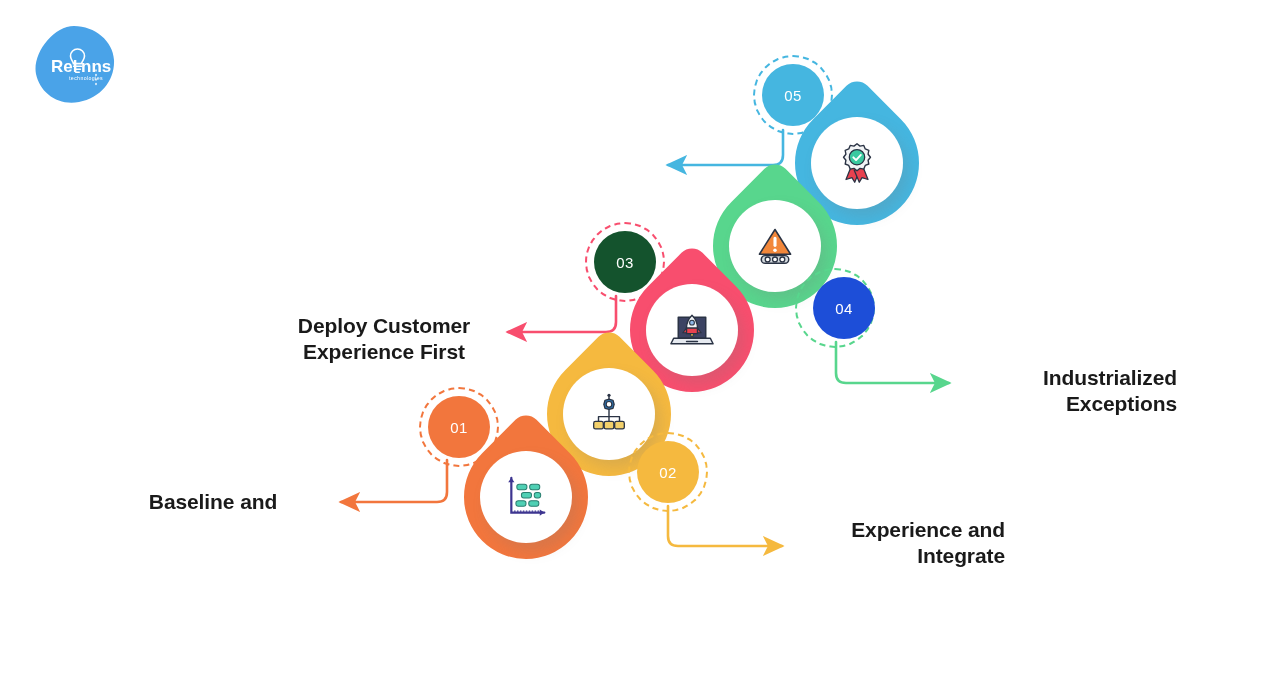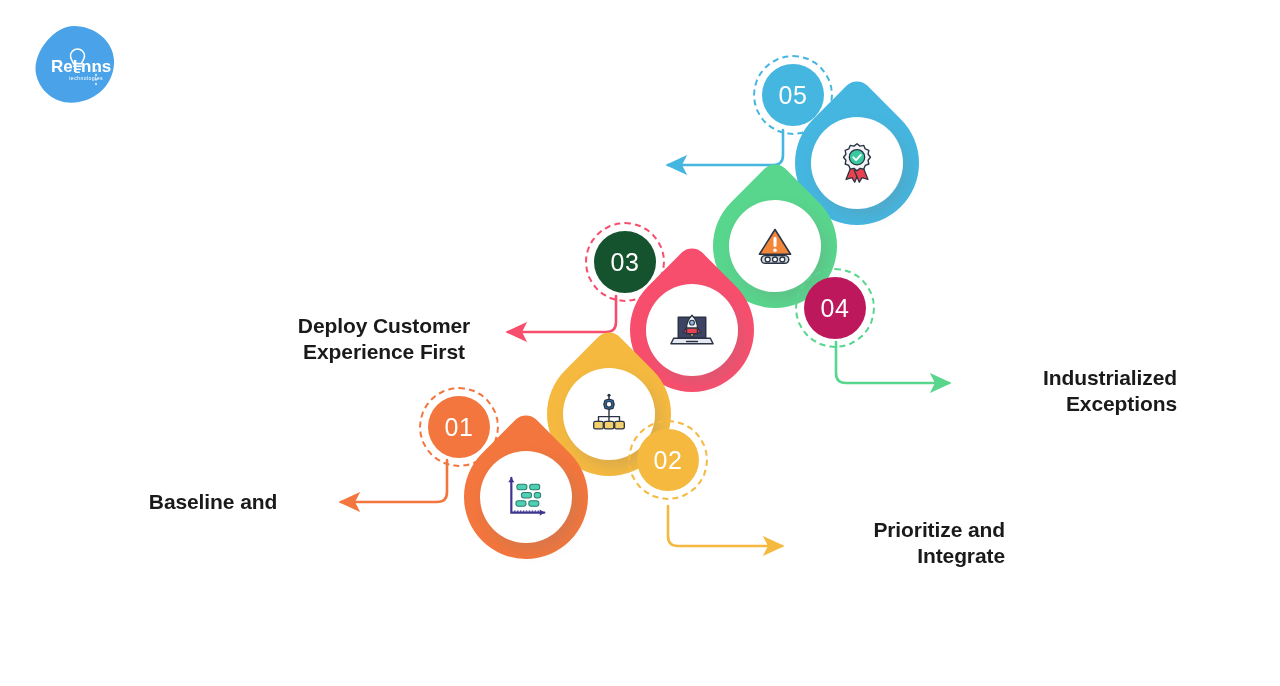--- a/index.html
+++ b/index.html
@@ -41,21 +41,21 @@
     position:absolute;left:0;top:0;
     border-radius:50%;
     border:2px dashed;
     box-sizing:border-box;
   }
   .badge{
     position:absolute;
     border-radius:50%;
     display:flex;align-items:center;justify-content:center;
     color:#ffffff;
-    font-size:25px;
+    font-size:15px;
     letter-spacing:0.5px;
   }
 
   
   .label{
     position:absolute;
     color:#1a1a1a;
     font-size:21px;
     font-weight:bold;
     line-height:1.26;
@@ -196,29 +196,29 @@
     </div>
   </div>
 
   <div class="badge-wrap" style="left:753px;top:55px;width:80px;height:80px;">
     <div class="badge-dash" style="width:80px;height:80px;border-color:#45B6E0;"></div>
     <div class="badge" style="left:9px;top:9px;width:62px;height:62px;background:#45B6E0;">05</div>
   </div>
 
   <div class="badge-wrap" style="left:795px;top:268px;width:80px;height:80px;">
     <div class="badge-dash" style="width:80px;height:80px;border-color:#58D68D;"></div>
-    <div class="badge" style="left:9px;top:9px;width:62px;height:62px;background:#be185d;">04</div>
+    <div class="badge" style="left:18px;top:9px;width:62px;height:62px;background:#1d4ed8;">04</div>
   </div>
 
   <div class="badge-wrap" style="left:585px;top:222px;width:80px;height:80px;">
     <div class="badge-dash" style="width:80px;height:80px;border-color:#F84E6E;"></div>
     <div class="badge" style="left:9px;top:9px;width:62px;height:62px;background:#14532d;">03</div>
   </div>
 
-  <div class="badge-wrap" style="left:628px;top:420px;width:80px;height:80px;">
+  <div class="badge-wrap" style="left:628px;top:432px;width:80px;height:80px;">
     <div class="badge-dash" style="width:80px;height:80px;border-color:#F5B93F;"></div>
     <div class="badge" style="left:9px;top:9px;width:62px;height:62px;background:#F5B93F;">02</div>
   </div>
 
   <div class="badge-wrap" style="left:419px;top:387px;width:80px;height:80px;">
     <div class="badge-dash" style="width:80px;height:80px;border-color:#F2763D;"></div>
     <div class="badge" style="left:9px;top:9px;width:62px;height:62px;background:#F2763D;">01</div>
   </div>
 
 
@@ -226,21 +226,21 @@
     <div>Industrialized</div>
     <div>Exceptions</div>
   </div>
 
   <div class="label left" style="left:278px;top:313px;width:212px;">
     <div>Deploy Customer</div>
     <div>Experience First</div>
   </div>
 
   <div class="label right" style="left:790px;top:517px;width:215px;">
-    <div>Prioritize and</div>
+    <div>Experience and</div>
     <div>Integrate</div>
   </div>
 
   <div class="label left" style="left:108px;top:489px;width:210px;">
     <div>Baseline and</div>
   </div>
 
 </div>
 
 </body></html>

